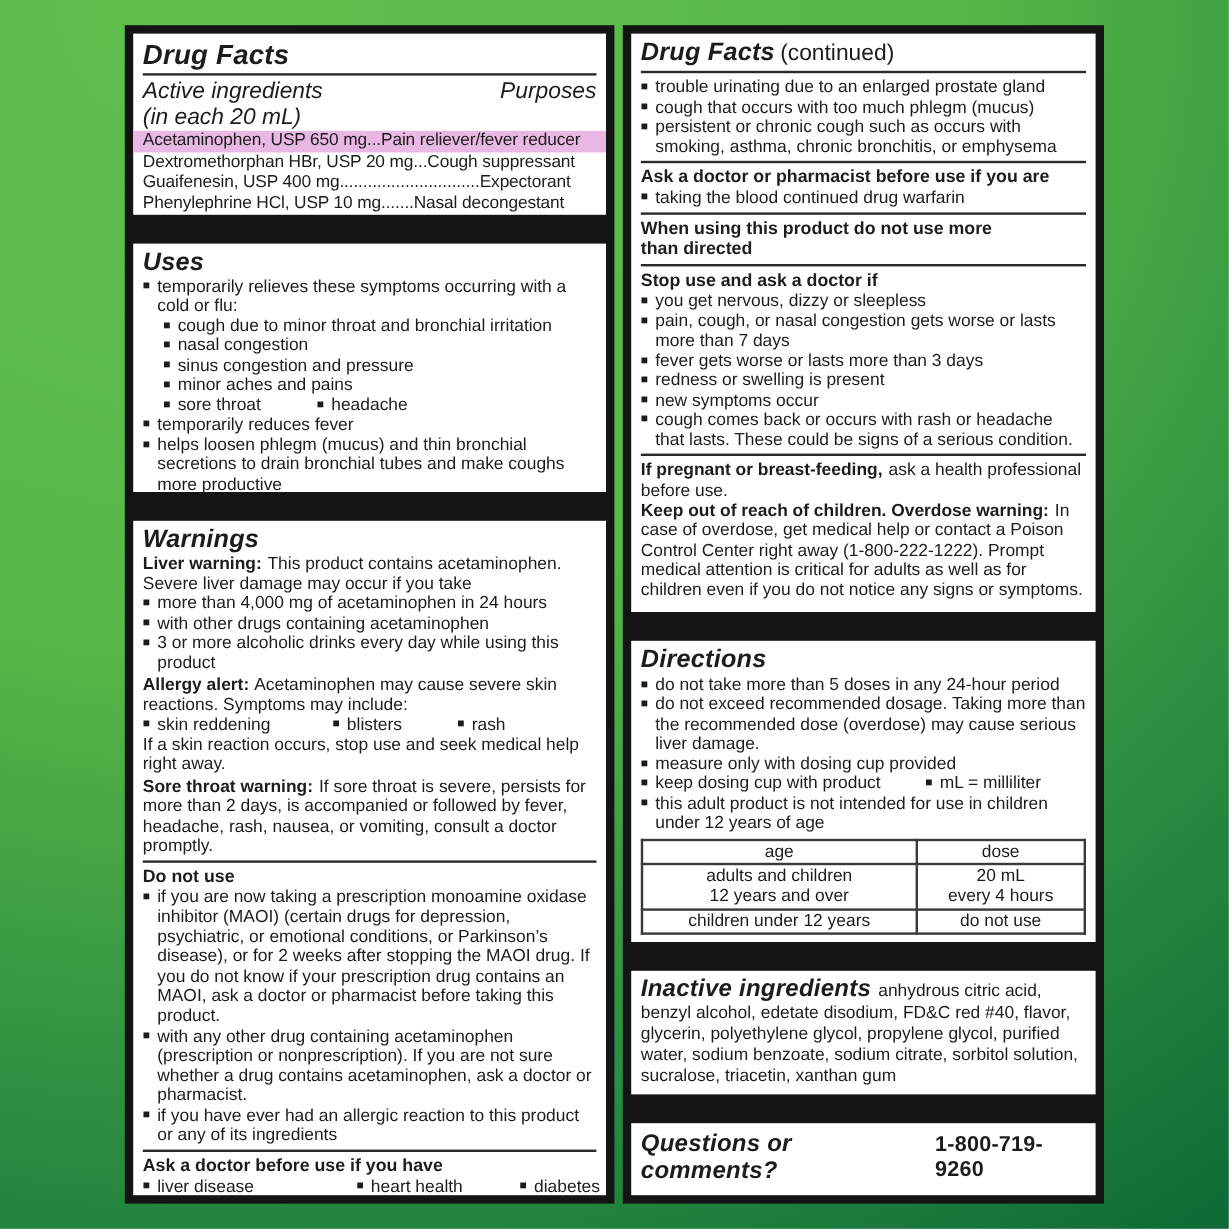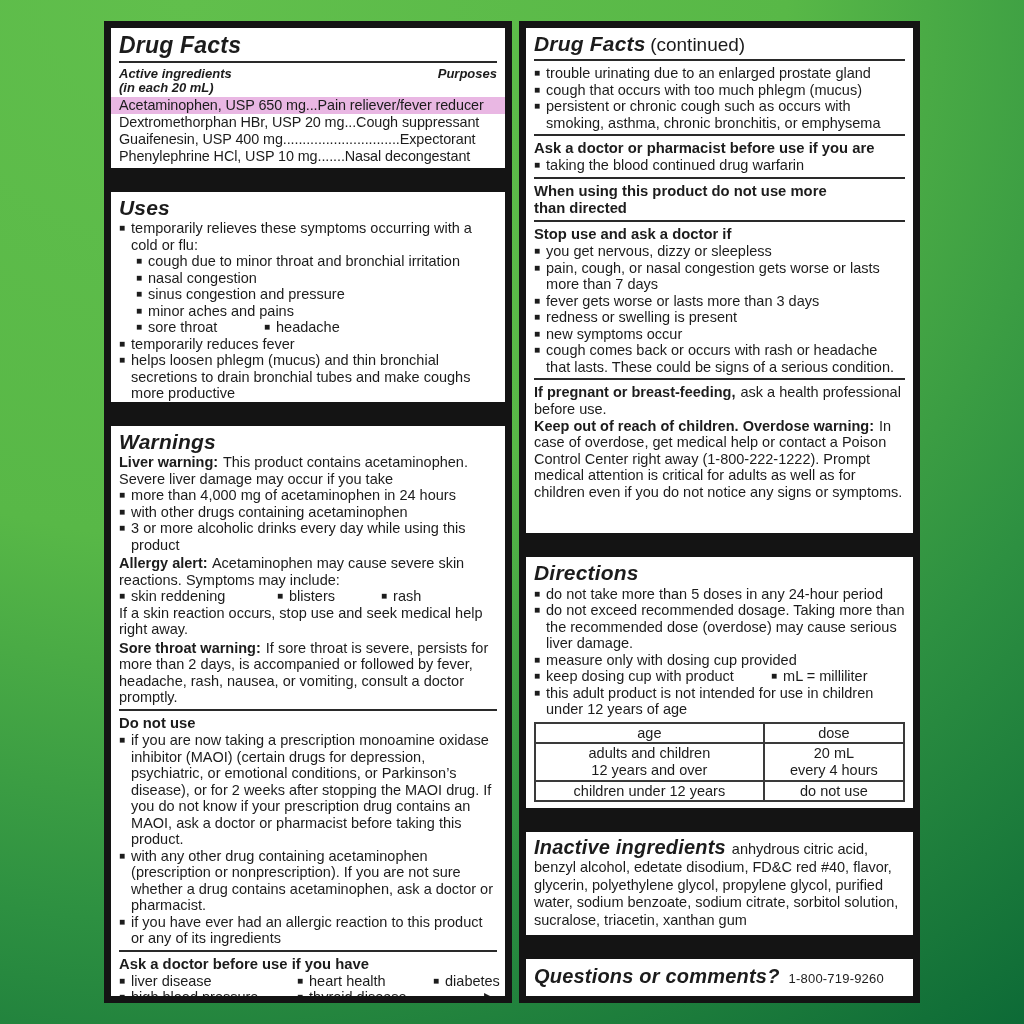--- a/index.html
+++ b/index.html
@@ -12,21 +12,21 @@
   }
   .label{position:absolute;left:104px;top:21px;width:816px;height:982px;display:flex;gap:7px;}
   .col{background:#141414;padding:7px;display:flex;flex-direction:column;gap:24px;box-sizing:border-box;height:100%;}
   .col-left{width:408px;}
   .col-right{width:463px;}
   .box{background:#fff;padding:4px 8px 6px;box-sizing:border-box;overflow:hidden;flex:0 1 auto;}
   .grow{flex:1 1 auto;}
 
   .t1{font-size:21px;font-weight:bold;font-style:italic;letter-spacing:.2px;line-height:1.15;}
   .t1.big{font-size:23px;}
-  .t2{font-size:13px;font-weight:bold;font-style:italic;line-height:1.08;}
+  .t2{font-size:19px;font-weight:normal;font-style:italic;line-height:1.08;}
   .t-cont{font-size:19px;font-weight:normal;font-style:normal;}
   .rule{border-top:2px solid #2a2a2a;margin:3px 0 4px;}
   .bold-head{font-weight:bold;font-size:14.8px;line-height:1.16;margin-top:2px;}
   .para{margin:0;font-size:14.5px;line-height:1.14;}
   .para b{margin-right:1px;}
 
   .bullet{display:flex;align-items:flex-start;font-size:14.5px;line-height:1.14;}
   .bullet::before{content:"\25A0";font-size:10px;line-height:16px;margin-right:6px;flex:0 0 auto;}
   .sub{margin-left:17px;}
 
@@ -40,21 +40,21 @@
   .pair-dir{display:grid;grid-template-columns:237px auto;}
   .arrow-cell{text-align:right;font-size:17px;line-height:15px;}
 
   table{width:100%;border-collapse:collapse;margin-top:4px;}
   th,td{border:2px solid #3a3a3a;text-align:center;font-size:14.5px;line-height:1.15;padding:1px 3px;font-weight:normal;}
   col.c-age{width:62%;}
 
   .inactive-p{margin:0;font-size:14.5px;line-height:1.2;}
   .inactive-p .t1{font-size:20px;margin-right:6px;}
   .q-row{display:flex;align-items:baseline;gap:9px;padding:2px 0;}
-  .q-row .phone{font-weight:normal;font-size:13px;letter-spacing:.2px;}
+  .q-row .phone{font-weight:bold;font-size:18px;letter-spacing:.2px;}
   .gap2{margin-top:2px;}
 </style>
 </head>
 <body>
 
 <div class="label">
 
   <div class="col col-left">
 
     <section class="box">

